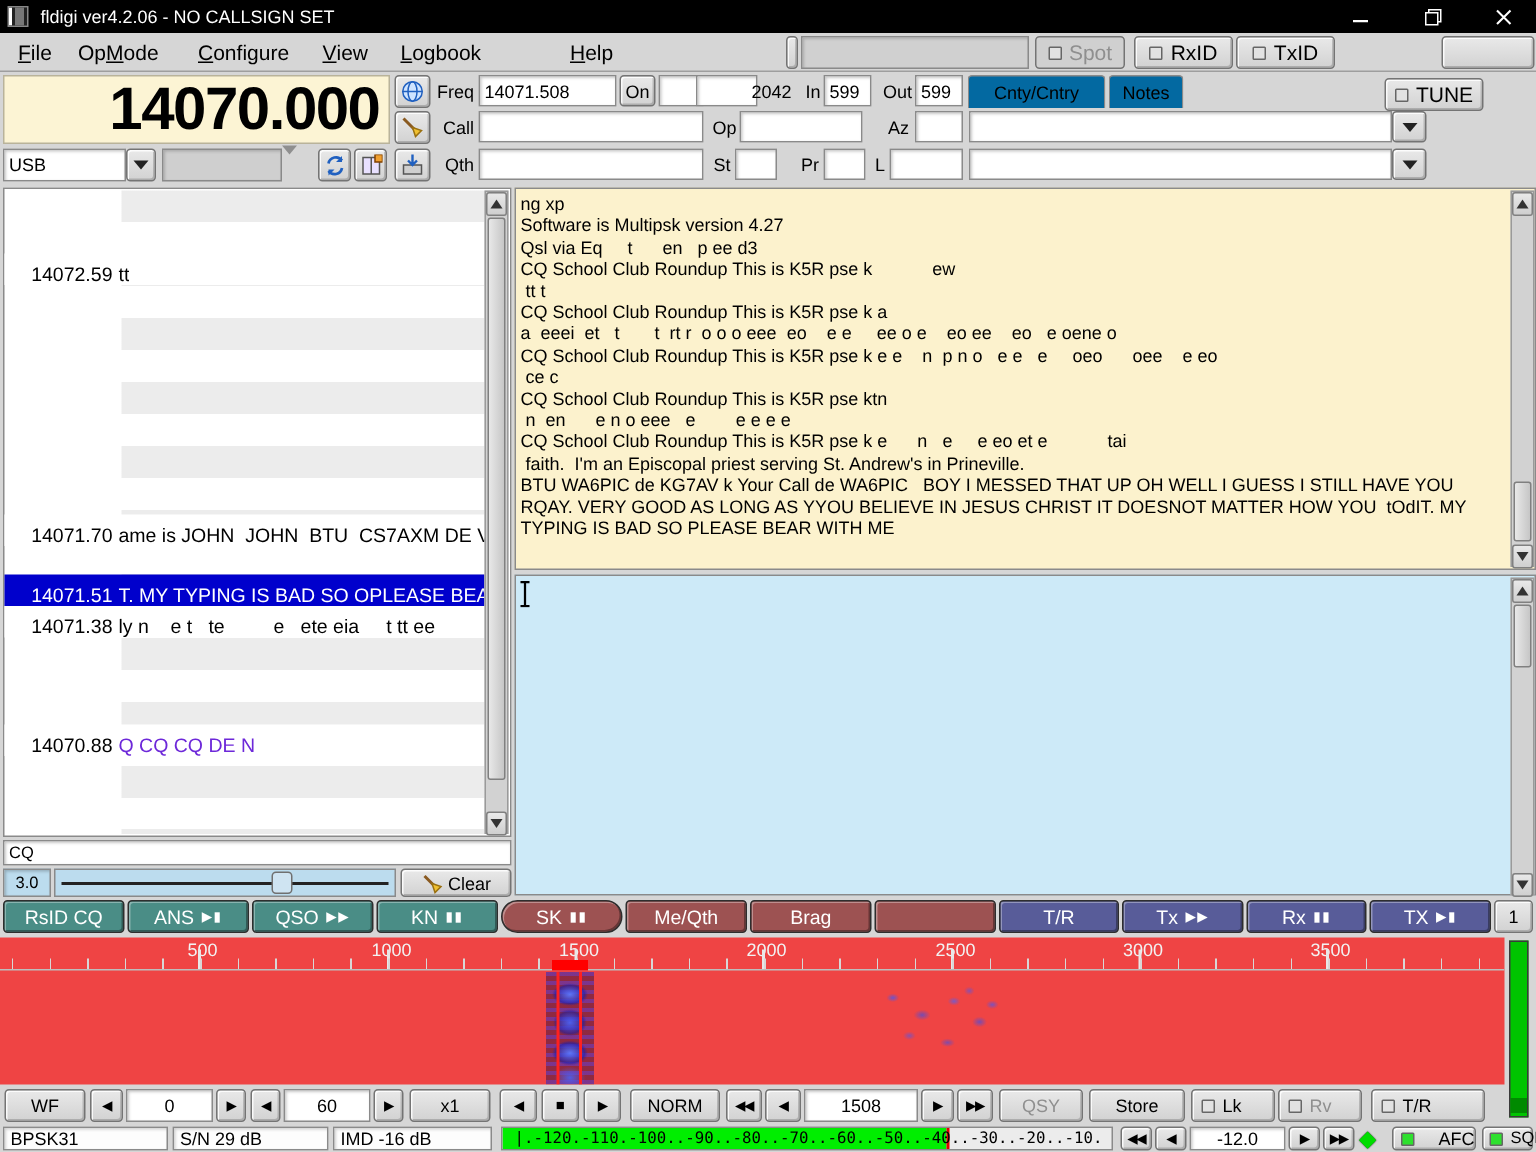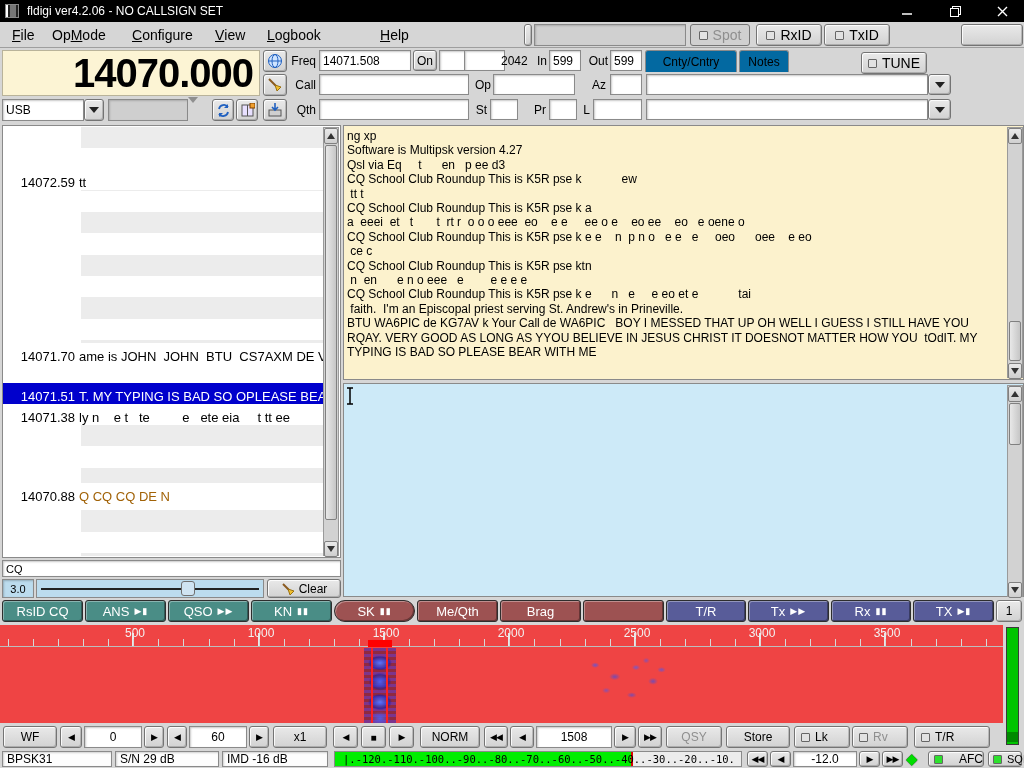--- a/index.html
+++ b/index.html
@@ -39,21 +39,21 @@
   .tab { background:#0369a1; border:1px solid #8a8a8a; border-bottom:none; border-radius:3px 3px 0 0;
          display:flex; align-items:center; justify-content:center; font-size:12px; }
   
   .browser { left:2px; top:125px; width:339px; height:433px; background:#fff; border:1px solid #8a8a8a; }
   .stripes { left:81px; top:127px; width:242px; height:429px;
              background:repeating-linear-gradient(180deg,#ececec 0 21.3px,#ffffff 21.3px 42.6px); }
   .brow { position:absolute; height:21px; display:flex; align-items:flex-end; font-size:13px; background:#fff; left:3px; width:320px;}
   .brow .bfreq { width:76px; text-align:right; flex:none; padding-right:4px;}
   .brow .btxt { white-space:pre; overflow:hidden; }
   .brow.sel { background:#0000cc; color:#fff; }
-  .brow.red .btxt { color:#a16207; }
+  .brow.red .btxt { color:#6d28d9; }
   
   .sb { background:#d2d2d2; border:1px solid #9a9a9a; }
   .sbtn { position:absolute; left:0; width:100%; height:16px; background:linear-gradient(#e9e9e9,#cfcfcf);
           border:1px solid #808080; border-radius:2px; display:flex; align-items:center; justify-content:center;}
   .tri-up { width:0; height:0; border-left:4px solid transparent; border-right:4px solid transparent; border-bottom:6px solid #333; }
   .tri-dn { width:0; height:0; border-left:4px solid transparent; border-right:4px solid transparent; border-top:6px solid #333; }
   .thumb { position:absolute; left:1px; width:12px; background:linear-gradient(90deg,#e8e8e8,#c6c6c6);
            border:1px solid #808080; border-radius:2px; }
   
   .rxpane { left:343px; top:125px; width:681px; height:255px; background:#fcf2cd; border:1px solid #8a8a8a; }
@@ -145,21 +145,21 @@
         <span class="dim">Spot</span>
       </span>
     <span class="abs btn big" style="left:756px; top:2px; width:66px; height:22px;">
         <span class="chk"></span>
         <span>RxID</span>
       </span>
     <span class="abs btn big" style="left:824px; top:2px; width:66px; height:22px;">
         <span class="chk"></span>
         <span>TxID</span>
       </span>
-    <span class="abs btn big" style="left:861px; top:2px; width:66px; height:22px;margin-top:28px;">
+    <span class="abs btn big" style="left:923px; top:2px; width:66px; height:22px;margin-top:28px;">
         <span class="chk"></span>
         <span>TUNE</span>
       </span>
     <span class="abs btn" style="left:961px; top:2px; width:62px; height:22px;"></span>
   </div>
 
   <div class="abs freqdisp">14070.000</div>
   <span class="abs btn" style="left:263px; top:50px; width:24px; height:22px;">
     <svg width="16" height="16">
         <circle cx="8" cy="8" r="6.5" fill="#cfe4ff" stroke="#2060c0"></circle>

